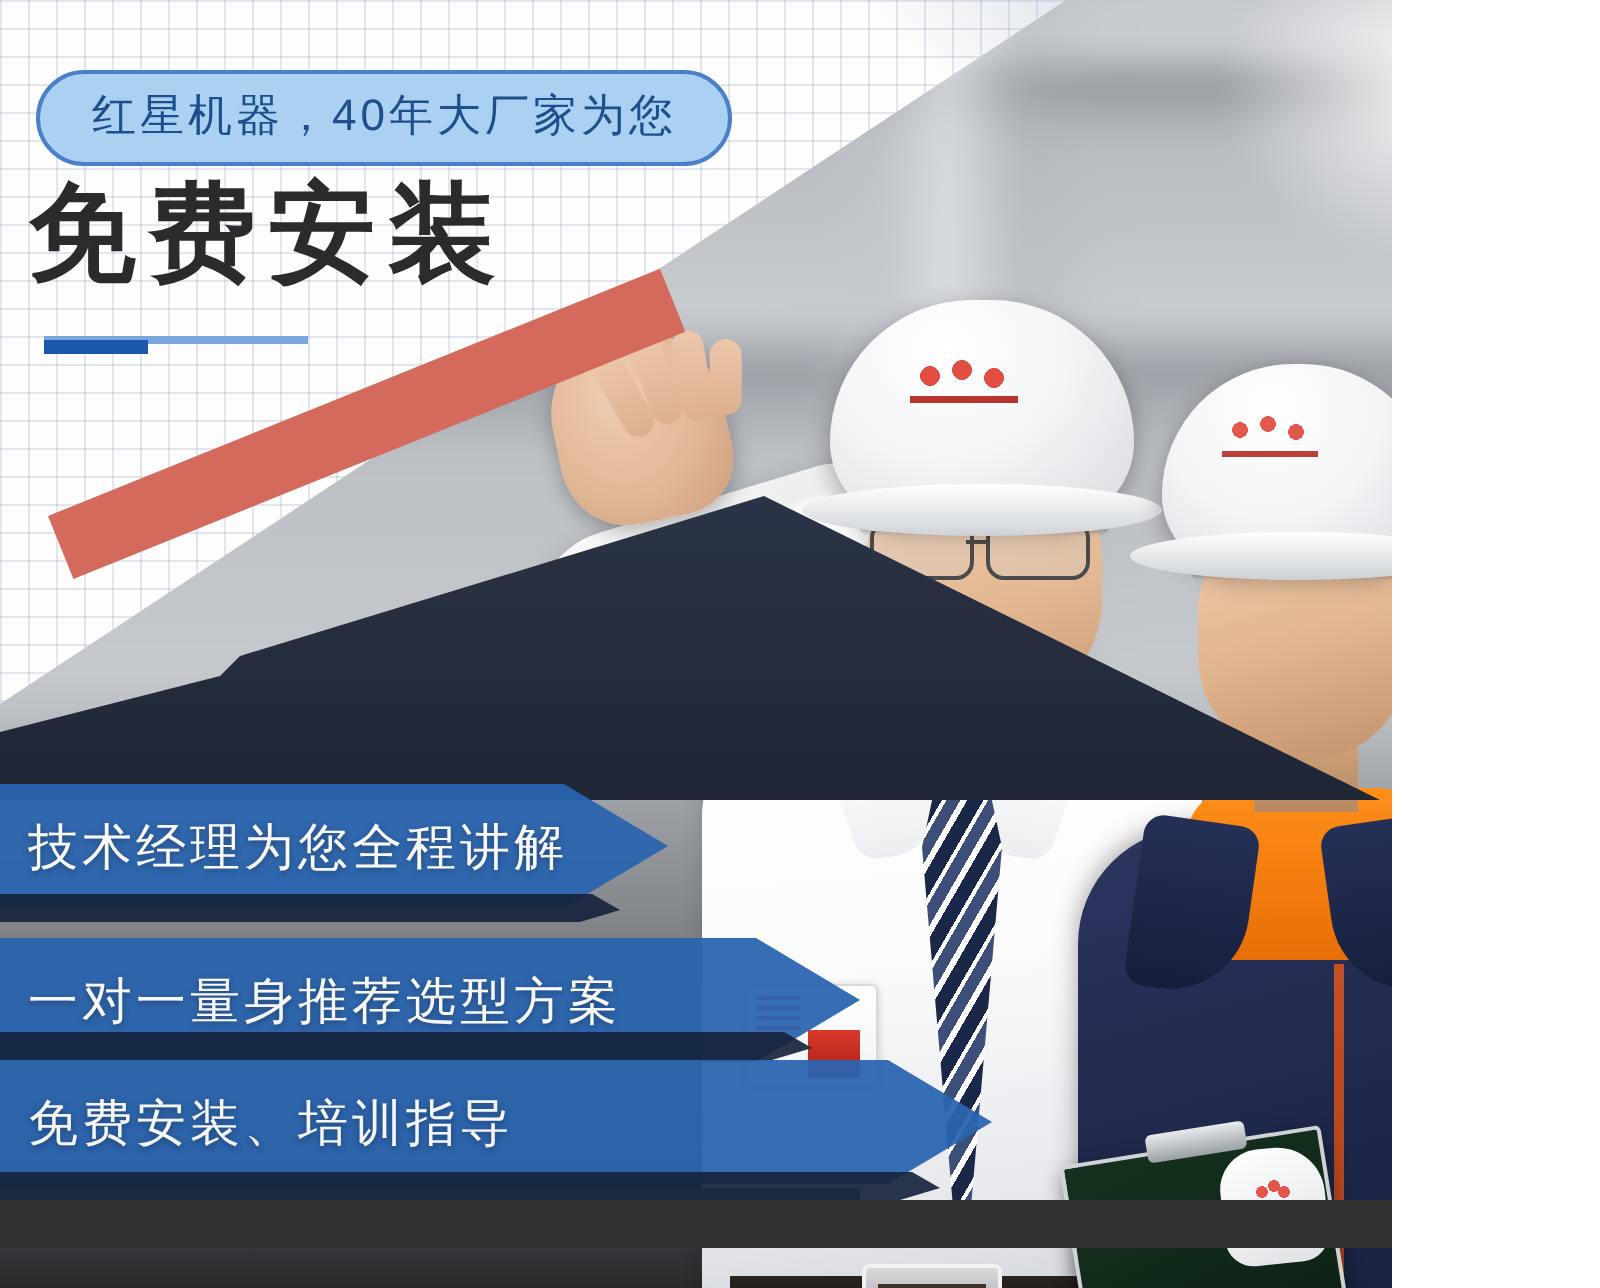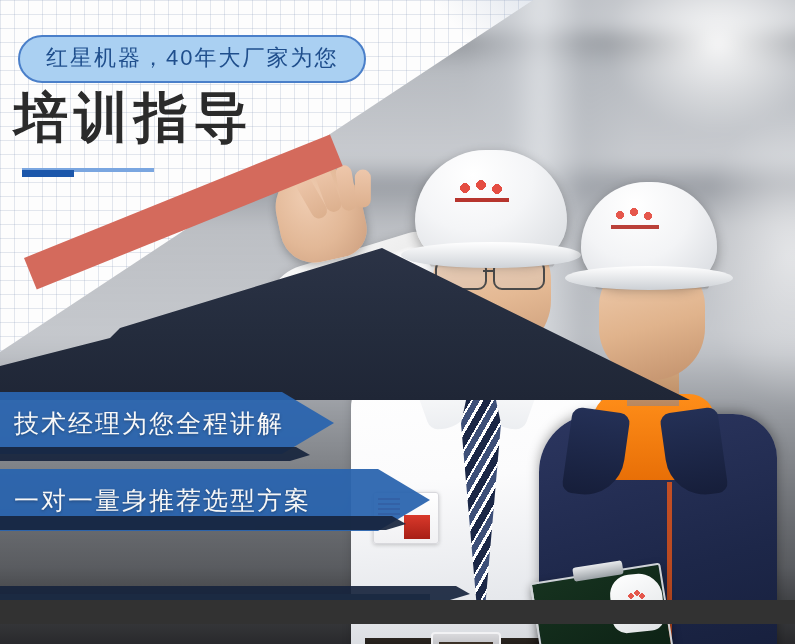--- a/index.html
+++ b/index.html
@@ -1,21 +1,21 @@
 <!DOCTYPE html>
 <html><head>
 <meta charset="utf-8">
 <title>Banner</title>
 <style>
   html,body{margin:0;padding:0;background:#fff;}
   body{font-family:"Liberation Sans","DejaVu Sans",sans-serif;}
 
   #stage{
     position:relative;
-    width:795px;height:644px;
+    width:696px;height:644px;
     overflow:hidden;
     background:#2e2e2e;
   }
 
   
   .photo{
     position:absolute;inset:0;
     background:
       
       radial-gradient(ellipse 150px 120px at 700px 60px, rgba(255,255,255,.95) 0%, rgba(255,255,255,0) 70%),
@@ -410,34 +410,37 @@
   </div>
 
   <div class="gridpanel"></div>
   <div class="gridpanel-soft"></div>
 
   <div class="navyslab"></div>
   <div class="redstripe"></div>
 
   <div class="pill">红星机器，40年大厂家为您</div>
 
-  <div class="headline">培训指导</div>
+  <div class="headline">免费安装</div>
   <div class="rule-thin"></div>
   <div class="rule-thick"></div>
 
   <div class="bands">
     <div class="band band1">
       <span class="txt">技术经理为您全程讲解</span>
     </div>
     <div class="shadow sh1"></div>
 
     <div class="band band2">
       <span class="txt">一对一量身推荐选型方案</span>
     </div>
     <div class="shadow sh2"></div>
 
+    <div class="band band3">
+      <span class="txt">免费安装、培训指导</span>
+    </div>
     <div class="shadow sh3"></div>
 
     <div class="footer-strip"></div>
     <div class="footer-dark"></div>
   </div>
 
 </div>
 
 </body></html>

